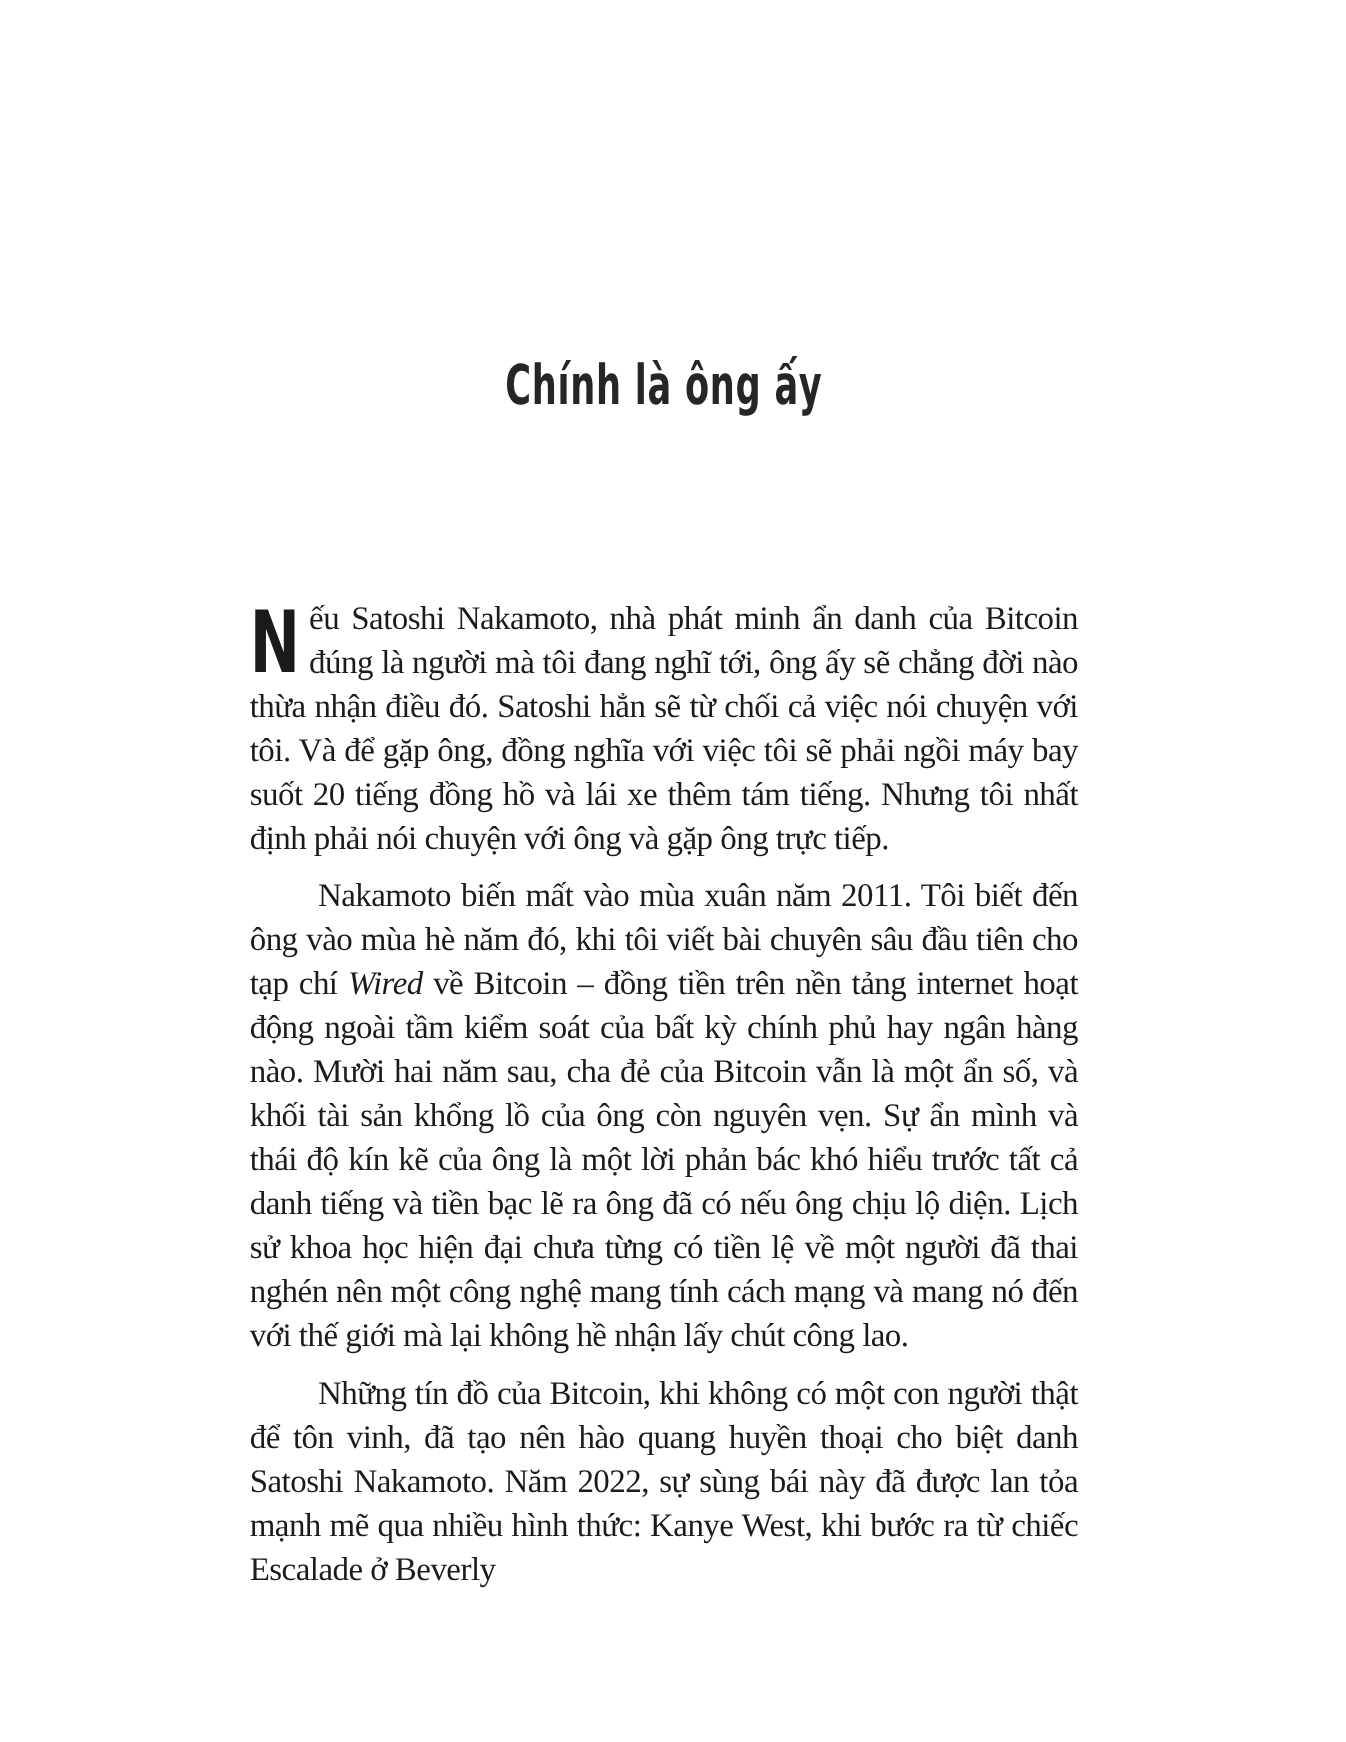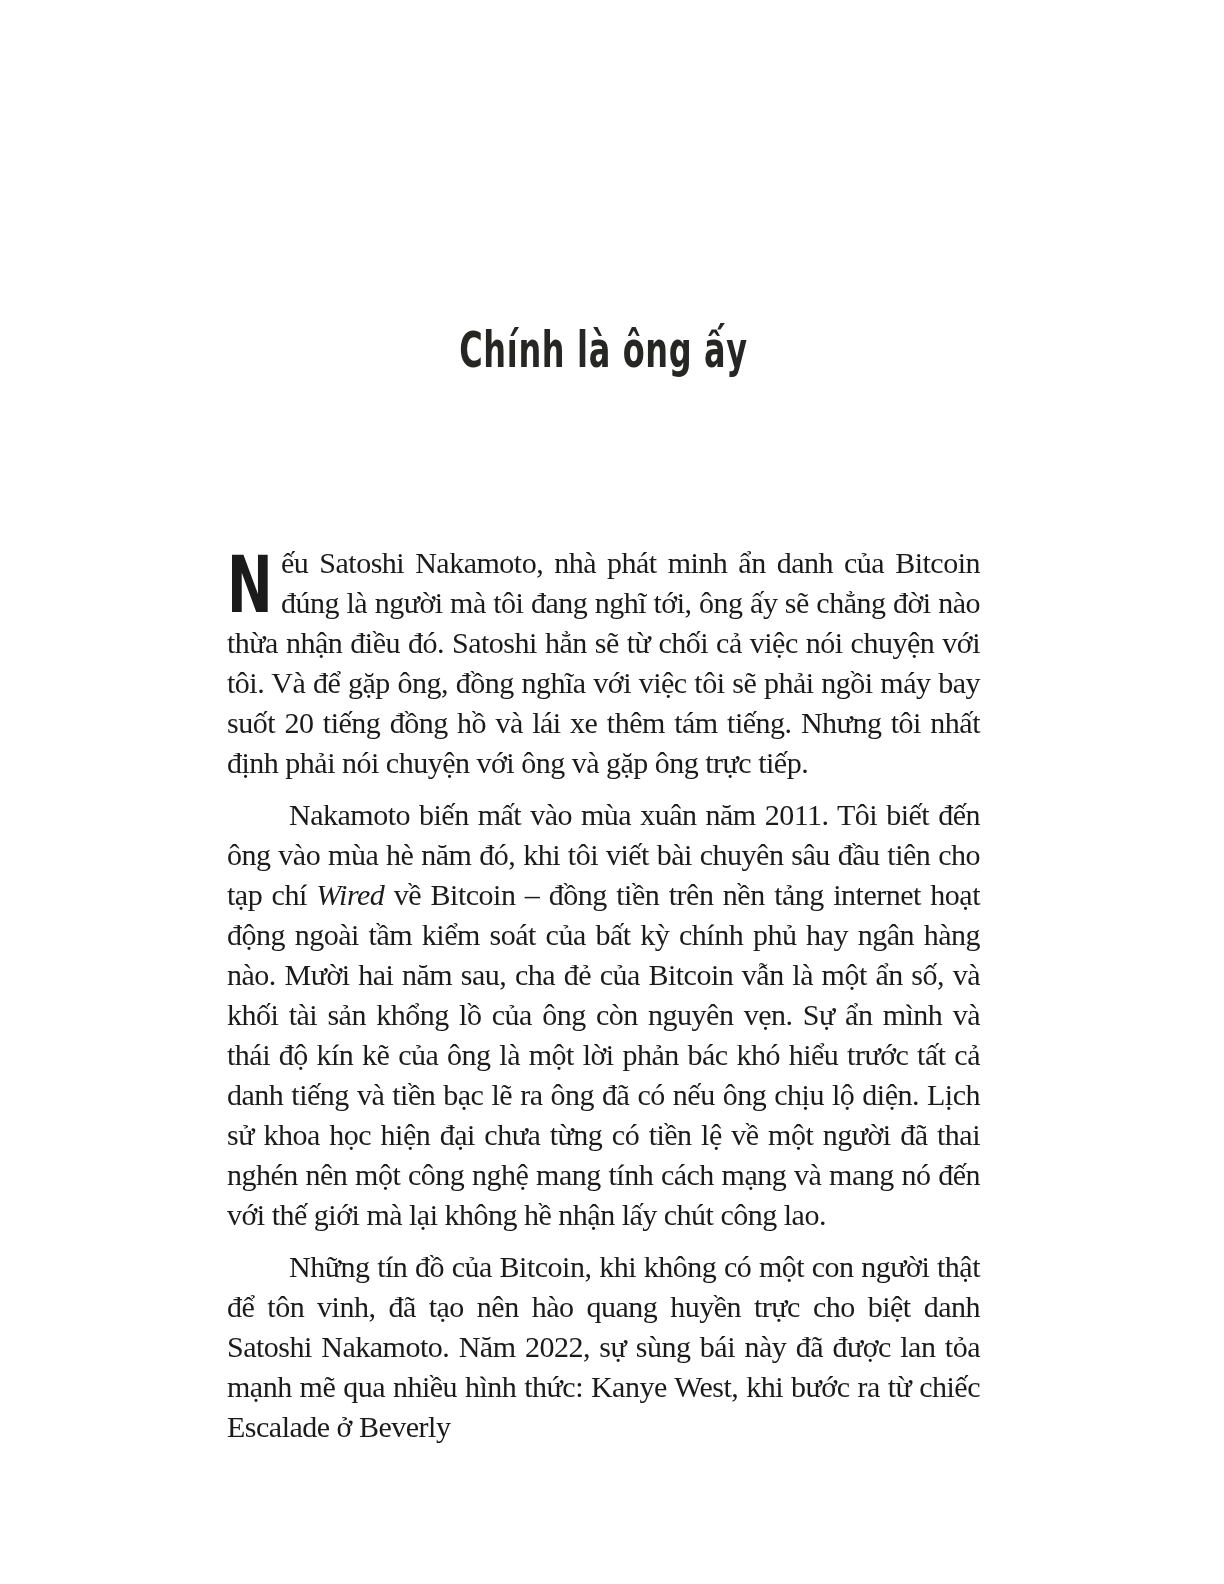--- a/index.html
+++ b/index.html
@@ -63,15 +63,15 @@
 </head>
 <body>
 
 <div class="page">
   <h1 class="chapter-title">Chính là ông ấy</h1>
   <div class="body-text" id="body-text">
       <p class="para"><span class="dropcap">
           <span class="dropcap-inner">N</span>
         </span><span>ếu Satoshi Nakamoto, nhà phát minh ẩn danh của Bitcoin đúng là người mà tôi đang nghĩ tới, ông ấy sẽ chẳng đời nào thừa nhận điều đó. Satoshi hẳn sẽ từ chối cả việc nói chuyện với tôi. Và để gặp ông, đồng nghĩa với việc tôi sẽ phải ngồi máy bay suốt 20 tiếng đồng hồ và lái xe thêm tám tiếng. Nhưng tôi nhất định phải nói chuyện với ông và gặp ông trực tiếp.</span></p>
       <p class="para indent"><span>Nakamoto biến mất vào mùa xuân năm 2011. Tôi biết đến ông vào mùa hè năm đó, khi tôi viết bài chuyên sâu đầu tiên cho tạp chí </span><em>Wired</em><span> về Bitcoin – đồng tiền trên nền tảng internet hoạt động ngoài tầm kiểm soát của bất kỳ chính phủ hay ngân hàng nào. Mười hai năm sau, cha đẻ của Bitcoin vẫn là một ẩn số, và khối tài sản khổng lồ của ông còn nguyên vẹn. Sự ẩn mình và thái độ kín kẽ của ông là một lời phản bác khó hiểu trước tất cả danh tiếng và tiền bạc lẽ ra ông đã có nếu ông chịu lộ diện. Lịch sử khoa học hiện đại chưa từng có tiền lệ về một người đã thai nghén nên một công nghệ mang tính cách mạng và mang nó đến với thế giới mà lại không hề nhận lấy chút công lao.</span></p>
-      <p class="para indent"><span>Những tín đồ của Bitcoin, khi không có một con người thật để tôn vinh, đã tạo nên hào quang huyền trực cho biệt danh Satoshi Nakamoto. Năm 2022, sự sùng bái này đã được lan tỏa mạnh mẽ qua nhiều hình thức: Kanye West, khi bước ra từ chiếc Escalade ở Beverly</span></p>
+      <p class="para indent"><span>Những tín đồ của Bitcoin, khi không có một con người thật để tôn vinh, đã tạo nên hào quang huyền thoại cho biệt danh Satoshi Nakamoto. Năm 2022, sự sùng bái này đã được lan tỏa mạnh mẽ qua nhiều hình thức: Kanye West, khi bước ra từ chiếc Escalade ở Beverly</span></p>
     </div>
 </div>
 
 </body></html>

